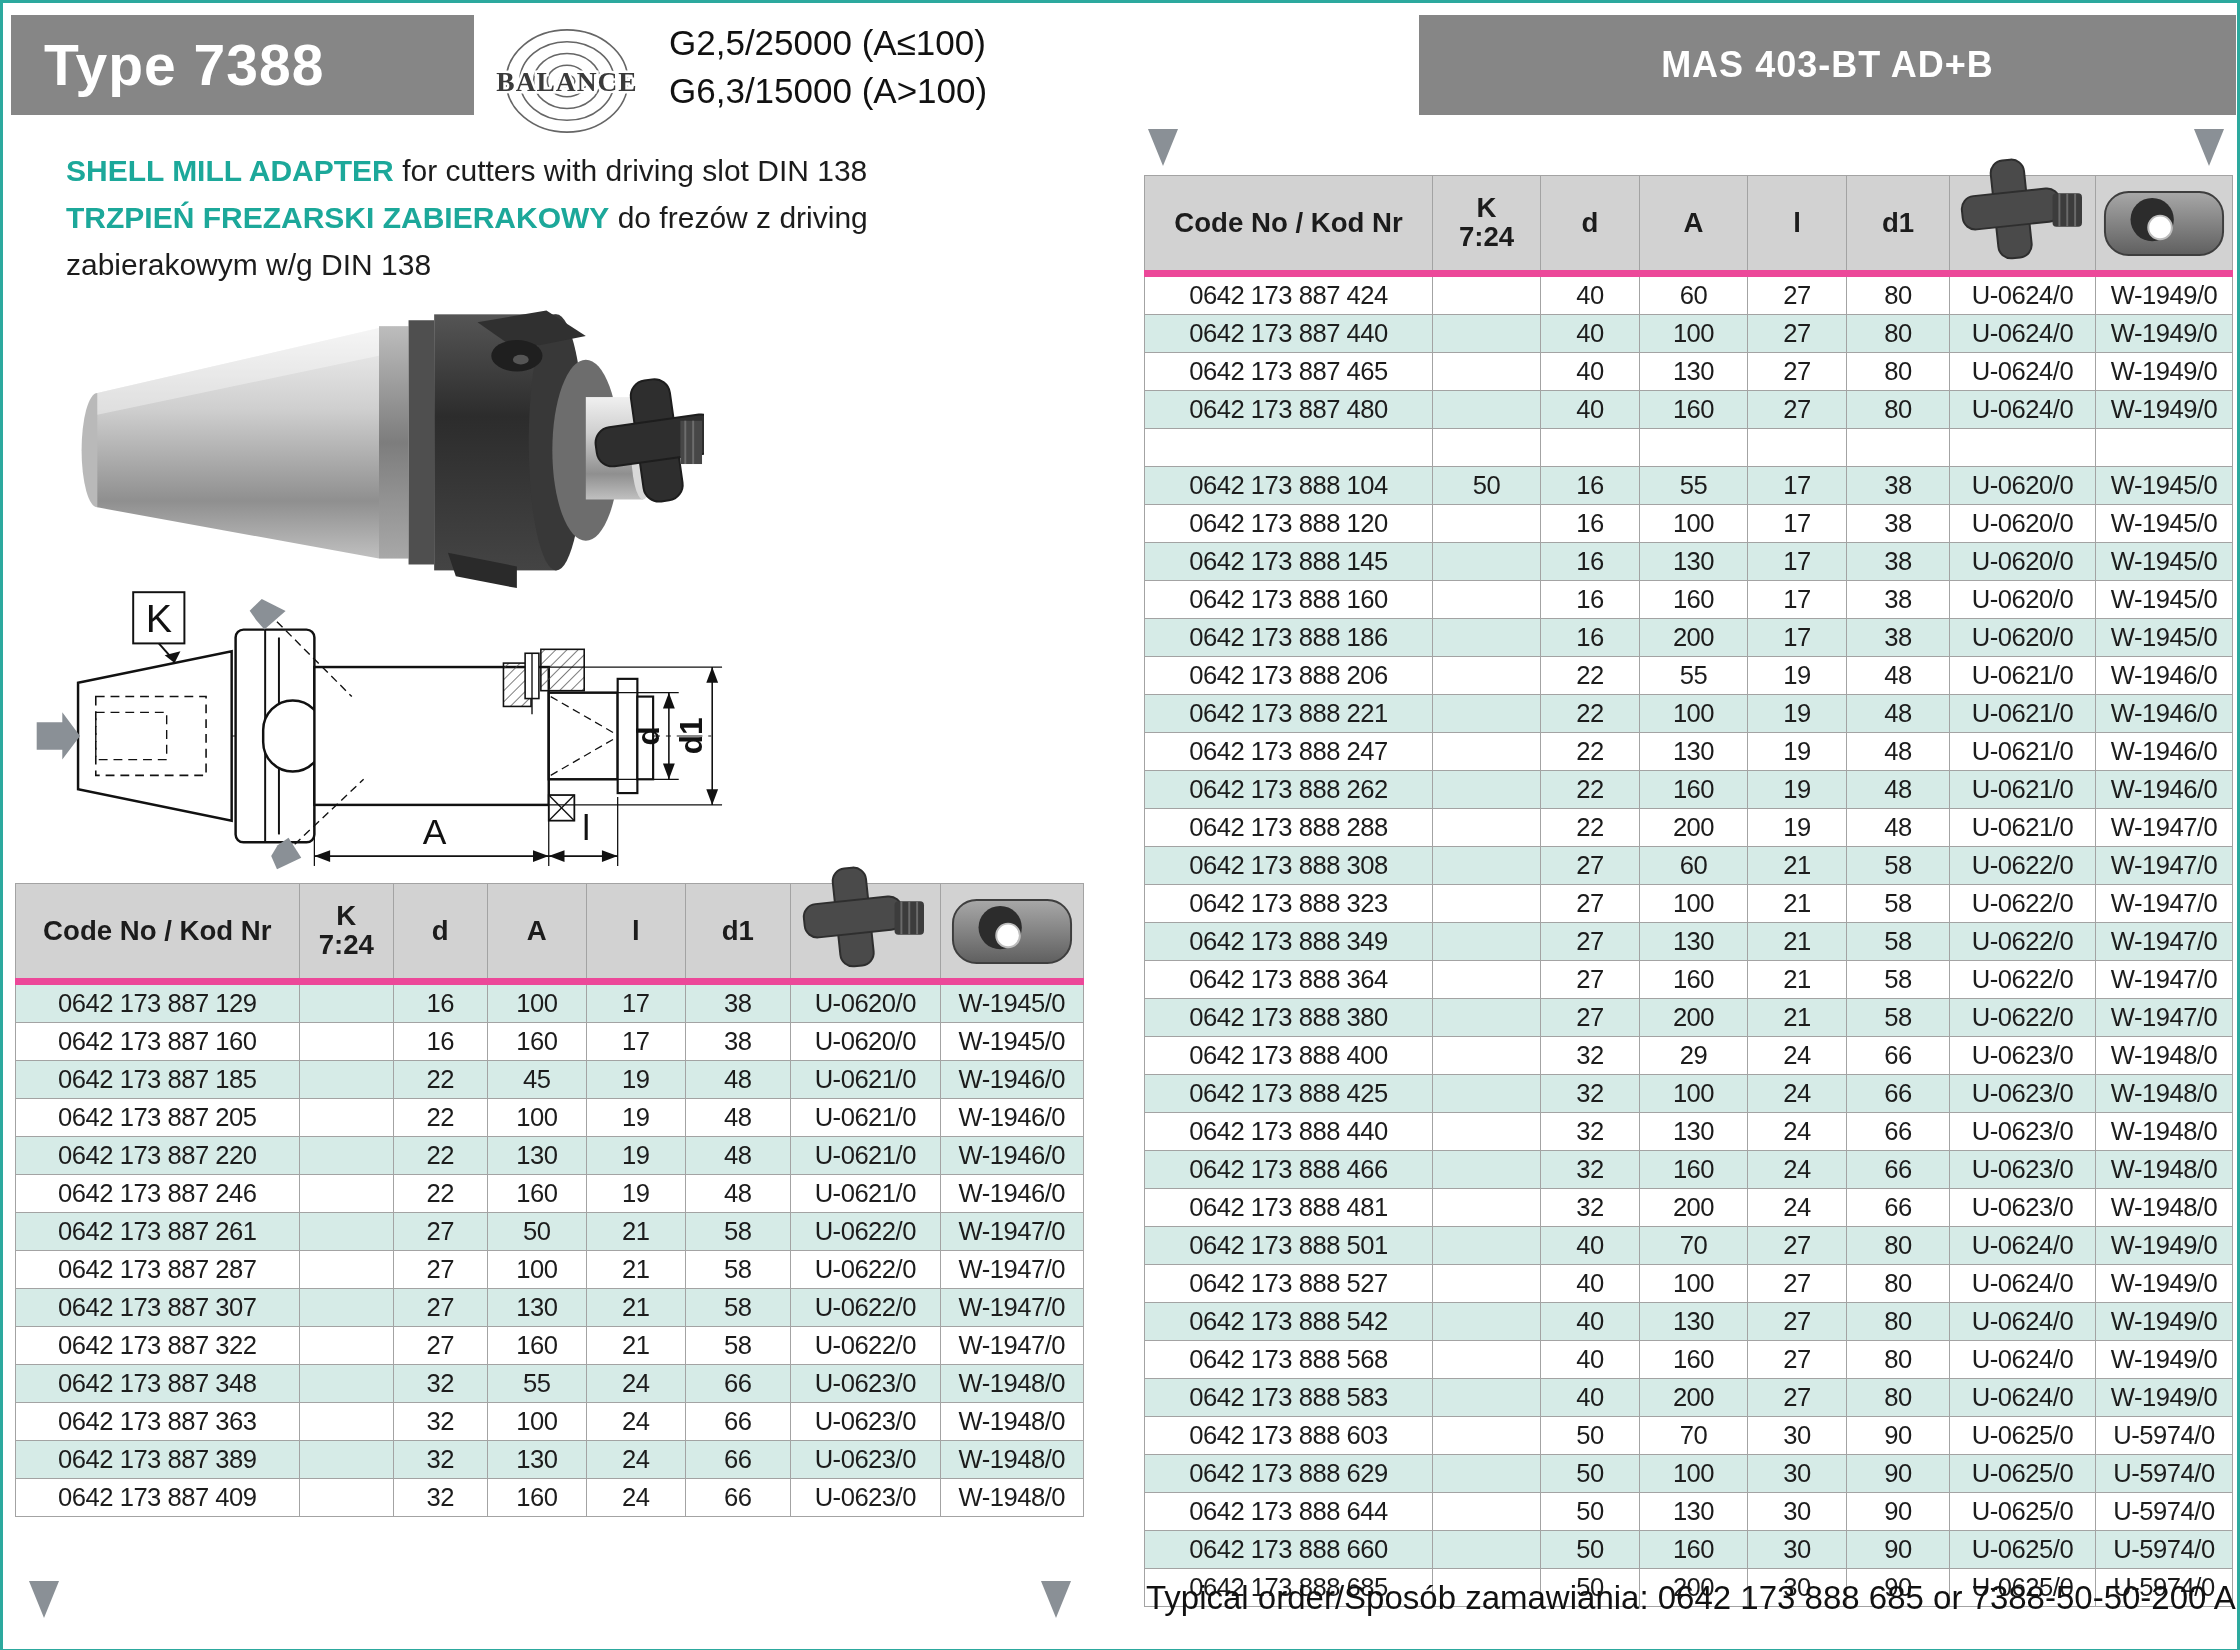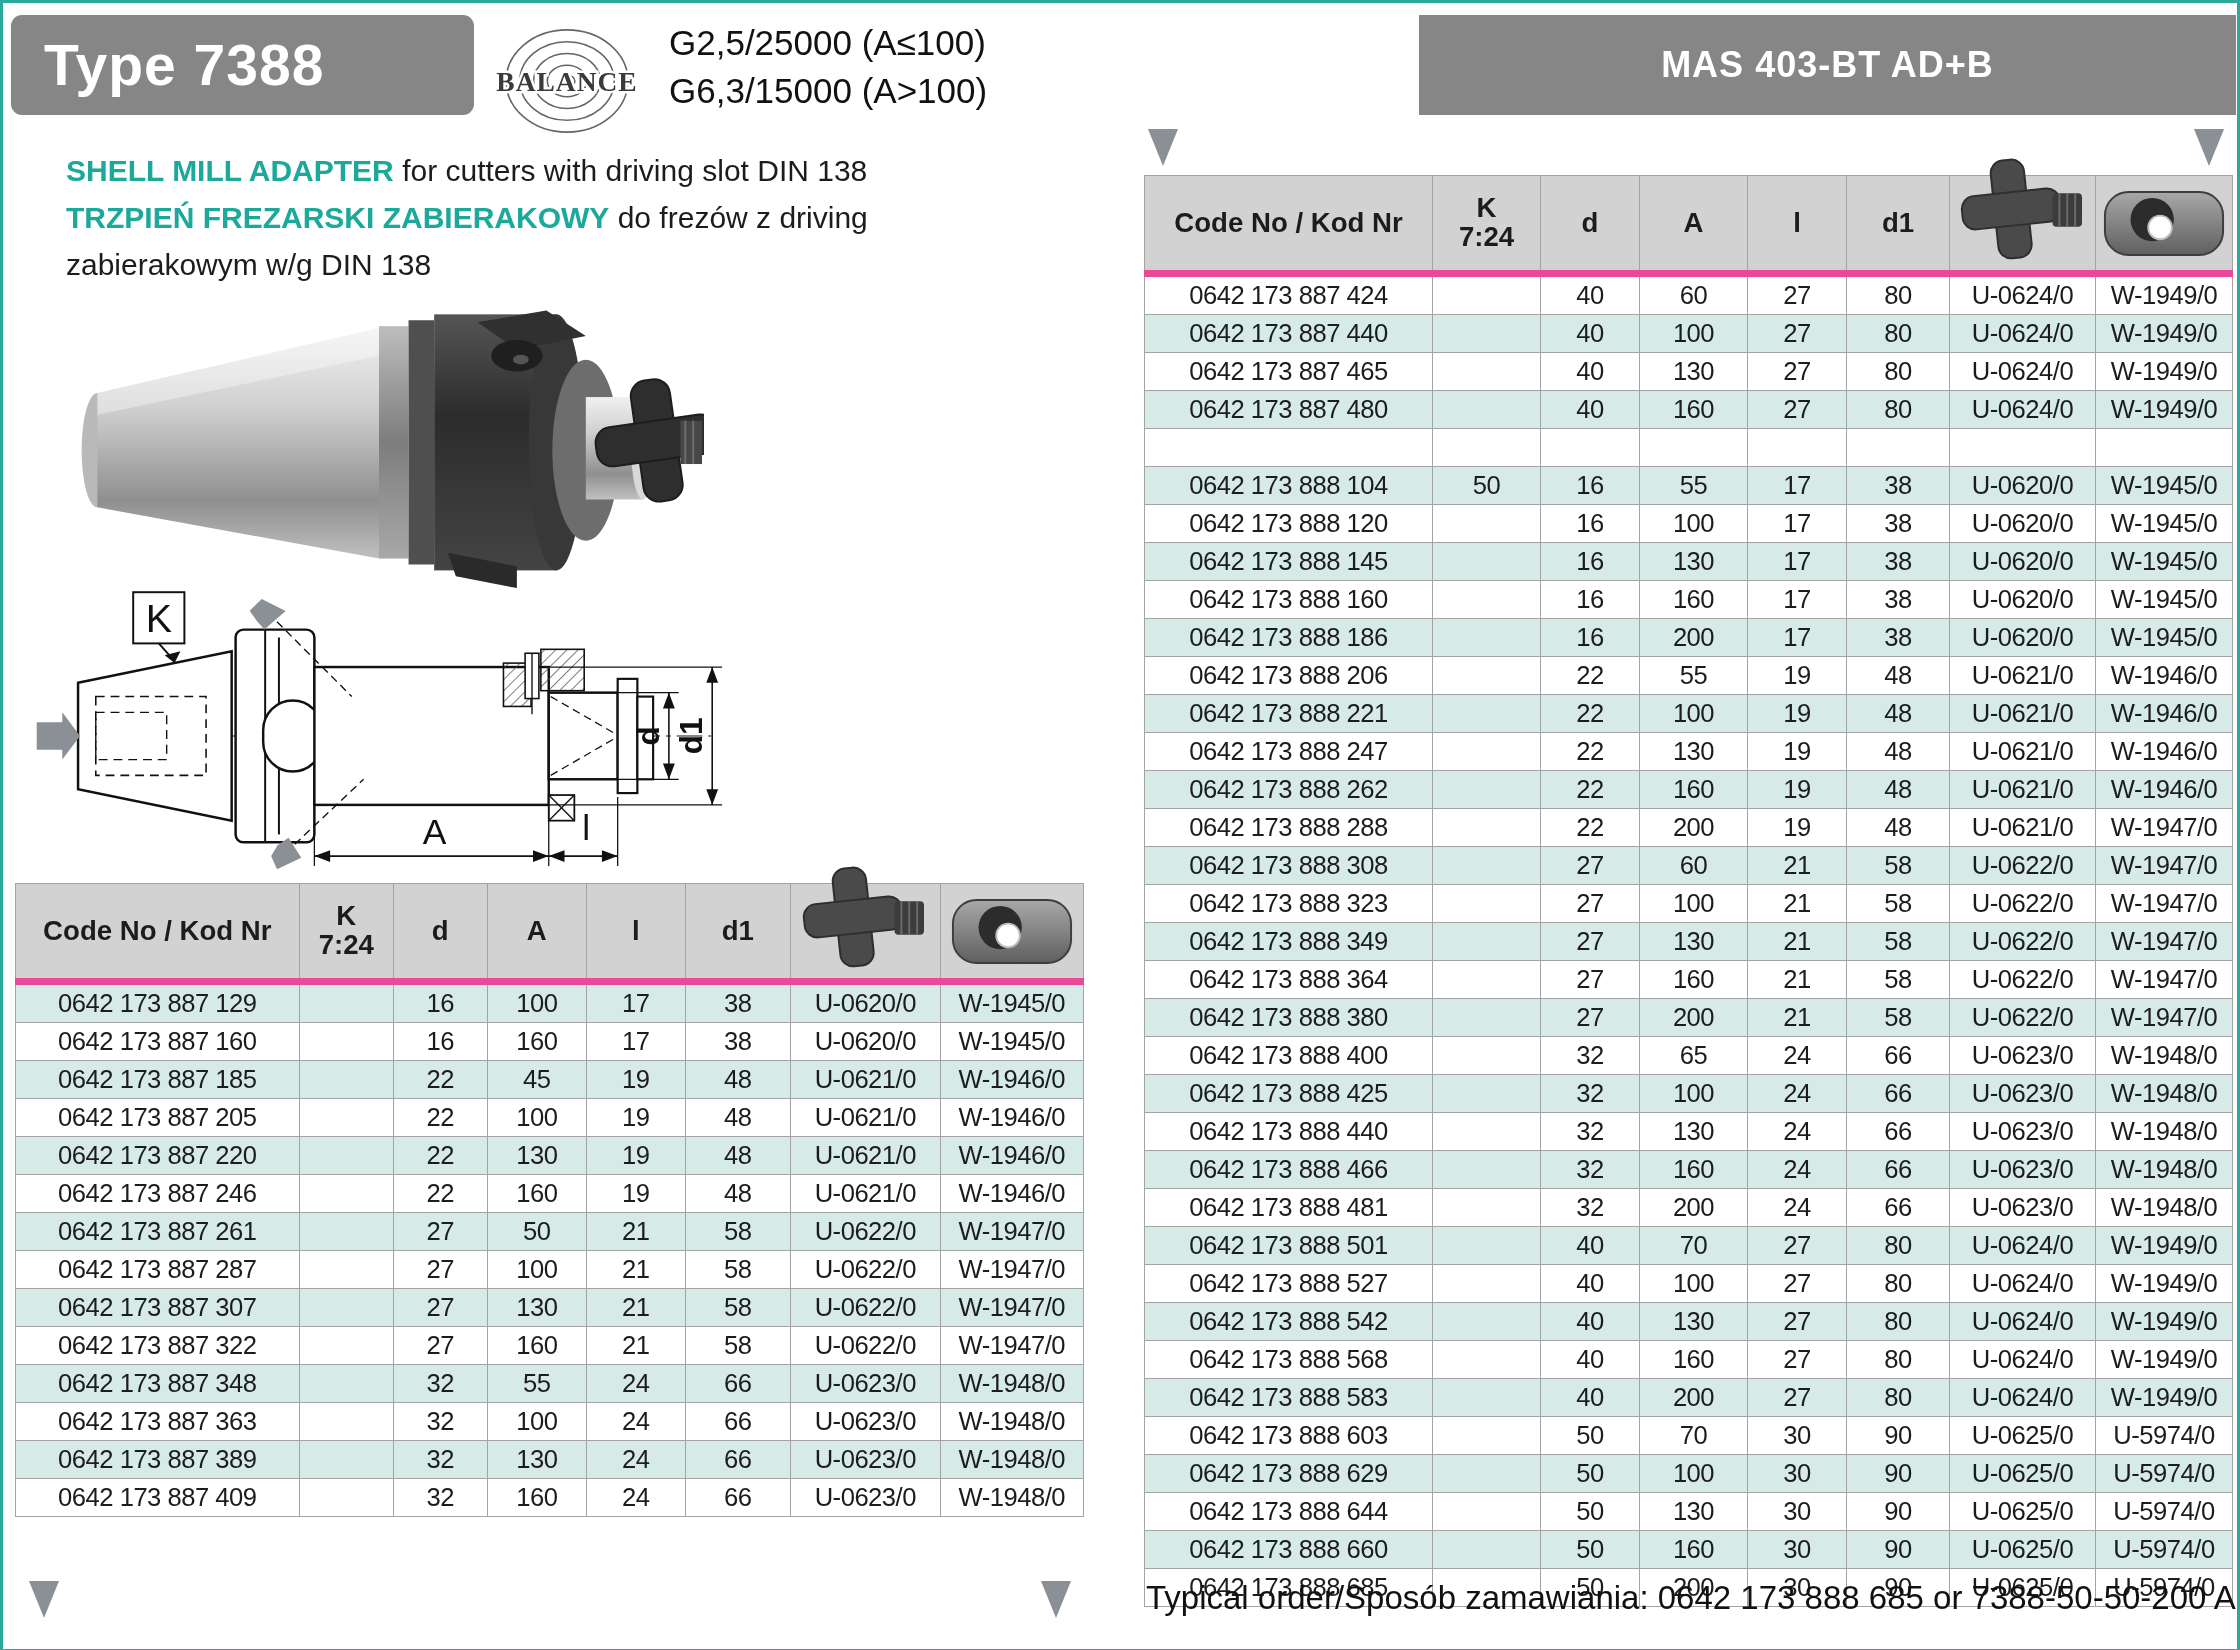--- a/index.html
+++ b/index.html
@@ -3,21 +3,21 @@
 <meta charset="utf-8">
 <style>
   html,body{margin:0;padding:0;background:#fff;}
   .page{
     position:relative;width:2240px;height:1651px;background:#fff;overflow:hidden;
     font-family:"Liberation Sans", sans-serif;color:#1c1c1c;box-sizing:border-box;
     border-top:3.9px solid #2ca99e;border-left:3.9px solid #2ca99e;border-right:3.9px solid #2ca99e;border-bottom:2px solid #2ca99e;
   }
   
   .type-bar{position:absolute;left:7.9px;top:11.8px;width:463px;height:100px;background:#868686;
-    display:flex;align-items:center;padding-left:33px;box-sizing:border-box;border-radius:11px;}
+    display:flex;align-items:center;padding-left:33px;box-sizing:border-box;}
   .type-bar span{color:#fff;font-size:57px;font-weight:bold;letter-spacing:1px;}
   .balance{position:absolute;left:485px;top:21px;width:158px;height:114px;}
   .specs{position:absolute;left:666px;top:15.8px;font-size:35px;line-height:48px;color:#111;}
   .mas-bar{position:absolute;left:1416px;top:11.8px;width:817px;height:100px;background:#868686;
     display:flex;align-items:center;justify-content:center;}
   .mas-bar span{color:#fff;font-size:36px;font-weight:bold;letter-spacing:1px;}
   
   .desc{position:absolute;left:63px;top:144px;width:995px;font-size:30px;line-height:47px;}
   .teal{color:#1ca89a;font-weight:bold;}
   
@@ -647,21 +647,21 @@
           <td>200</td>
           <td>21</td>
           <td>58</td>
           <td>U-0622/0</td>
           <td>W-1947/0</td>
         </tr>
         <tr>
           <td>0642 173 888 400</td>
           <td></td>
           <td>32</td>
-          <td>65</td>
+          <td>29</td>
           <td>24</td>
           <td>66</td>
           <td>U-0623/0</td>
           <td>W-1948/0</td>
         </tr>
         <tr>
           <td>0642 173 888 425</td>
           <td></td>
           <td>32</td>
           <td>100</td>

